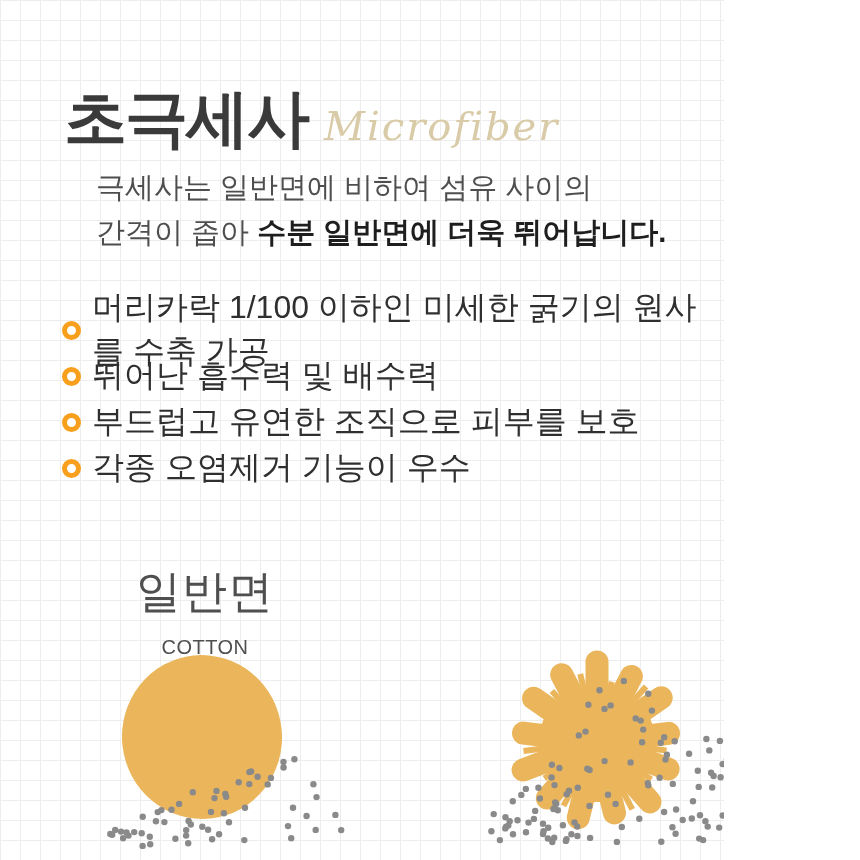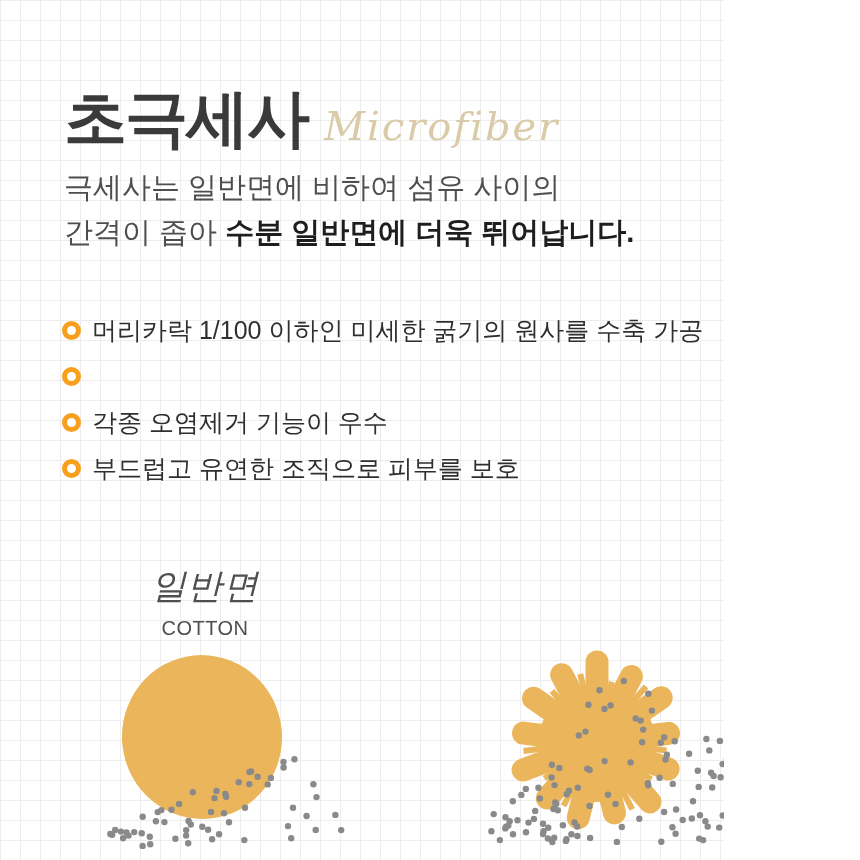--- a/index.html
+++ b/index.html
@@ -17,38 +17,38 @@
   .header{position:absolute;left:64px;top:84px;width:740px;}
   .title-row{display:flex;align-items:baseline;}
   .title-ko{
     font-size:63px;font-weight:700;color:#3a3a3a;
     letter-spacing:-2px;line-height:1.1;
   }
   .title-en{
     font-family:"DejaVu Serif",serif;font-style:italic;
     font-size:40px;color:#d9cba8;margin-left:16px;letter-spacing:2px;
   }
-  .subtitle{margin-top:12px;font-size:29px;line-height:45px;color:#4e4e4e;}
+  .subtitle{margin-top:12px;font-size:29px;line-height:45px;color:#4e4e4e;margin-left:32px;}
   .subtitle b{color:#1e1e1e;font-weight:700;}
   .features{
     position:absolute;left:62px;top:316px;margin:0;padding:0;list-style:none;
   }
   .features li{
     display:flex;align-items:center;height:28px;margin-bottom:18px;
-    font-size:25px;color:#2f2f2f;
+    font-size:32px;color:#2f2f2f;
   }
   .ring{
     width:19px;height:19px;border-radius:50%;
     box-sizing:border-box;margin-right:11px;flex:none;
     background:#fff;
   }
   .compare-label{position:absolute;width:240px;text-align:center;top:566px;}
-  .compare-label .ko{font-size:35px;line-height:1.15;color:#4f4f4f;font-weight:400;letter-spacing:1px;font-style:italic;}
+  .compare-label .ko{font-size:45px;line-height:1.15;color:#4f4f4f;font-weight:400;letter-spacing:1px;}
   .compare-label .ko.bold{font-weight:700;color:#3c3c3c;}
-  .compare-label .en{font-size:20px;color:#4f4f4f;margin-top:11px;letter-spacing:0.5px;}
+  .compare-label .en{font-size:20px;color:#4f4f4f;margin-top:18px;letter-spacing:0.5px;}
   .label-left{left:85px;}
   .label-right{left:477px;}
   .illu{position:absolute;}
   #illu-left{left:30px;top:640px;}
   #illu-right{left:450px;top:640px;}
 </style>
 </head>
 <body>
 
 <div class="canvas">
@@ -64,28 +64,29 @@
     </div>
   </div>
 
   <ul class="features">
     <li>
       <span class="ring" style="border: 5.5px solid rgb(248, 160, 30);"></span>
       <span>머리카락 1/100 이하인 미세한 굵기의 원사를 수축 가공</span>
     </li>
     <li>
       <span class="ring" style="border: 5.5px solid rgb(248, 160, 30);"></span>
+      <span>뛰어난 흡수력 및 배수력</span>
+    </li>
+    <li>
+      <span class="ring" style="border: 5.5px solid rgb(248, 160, 30);"></span>
+      <span>부드럽고 유연한 조직으로 피부를 보호</span>
     </li>
     <li>
       <span class="ring" style="border: 5.5px solid rgb(248, 160, 30);"></span>
       <span>각종 오염제거 기능이 우수</span>
-    </li>
-    <li>
-      <span class="ring" style="border: 5.5px solid rgb(248, 160, 30);"></span>
-      <span>부드럽고 유연한 조직으로 피부를 보호</span>
     </li>
   </ul>
 
   <div class="compare-label label-left">
     <div class="ko">일반면</div>
     <div class="en">COTTON</div>
   </div>
 
 
   <svg id="illu-left" class="illu" width="360" height="220" viewBox="0 0 360 220">

